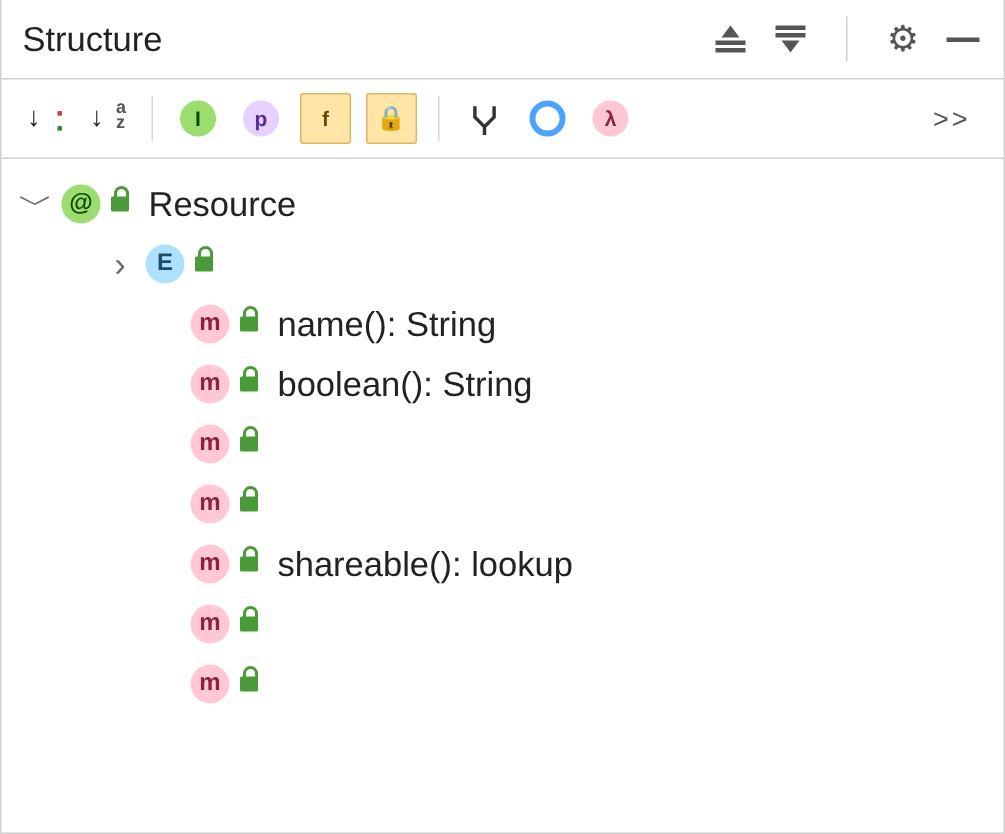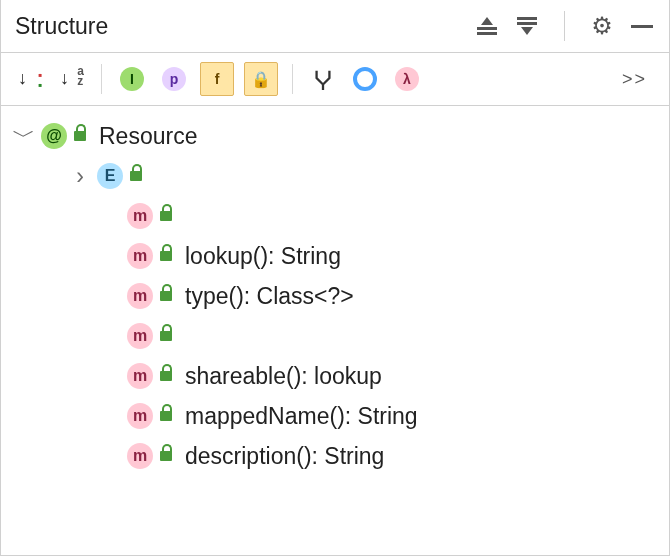--- a/index.html
+++ b/index.html
@@ -143,56 +143,54 @@
       <span class="kind e">E</span>
       <span class="vis">
           <span class="lockpad"></span>
         </span>
     </div>
     <div class="row grand">
       <span class="kind m">m</span>
       <span class="vis">
           <span class="lockpad"></span>
         </span>
+      <span class="label">name(): String</span>
     </div>
     <div class="row grand">
       <span class="kind m">m</span>
       <span class="vis">
           <span class="lockpad"></span>
         </span>
-      <span class="label">lookup(): String</span>
+      <span class="label">boolean(): String</span>
     </div>
     <div class="row grand">
       <span class="kind m">m</span>
       <span class="vis">
           <span class="lockpad"></span>
         </span>
-      <span class="label">type(): Class&lt;?&gt;</span>
     </div>
     <div class="row grand">
       <span class="kind m">m</span>
       <span class="vis">
           <span class="lockpad"></span>
         </span>
     </div>
     <div class="row grand">
       <span class="kind m">m</span>
       <span class="vis">
           <span class="lockpad"></span>
         </span>
       <span class="label">shareable(): lookup</span>
     </div>
     <div class="row grand">
       <span class="kind m">m</span>
       <span class="vis">
           <span class="lockpad"></span>
         </span>
-      <span class="label">mappedName(): String</span>
     </div>
     <div class="row grand">
       <span class="kind m">m</span>
       <span class="vis">
           <span class="lockpad"></span>
         </span>
-      <span class="label">description(): String</span>
     </div>
   </div>
 </div>
 
 </body></html>

